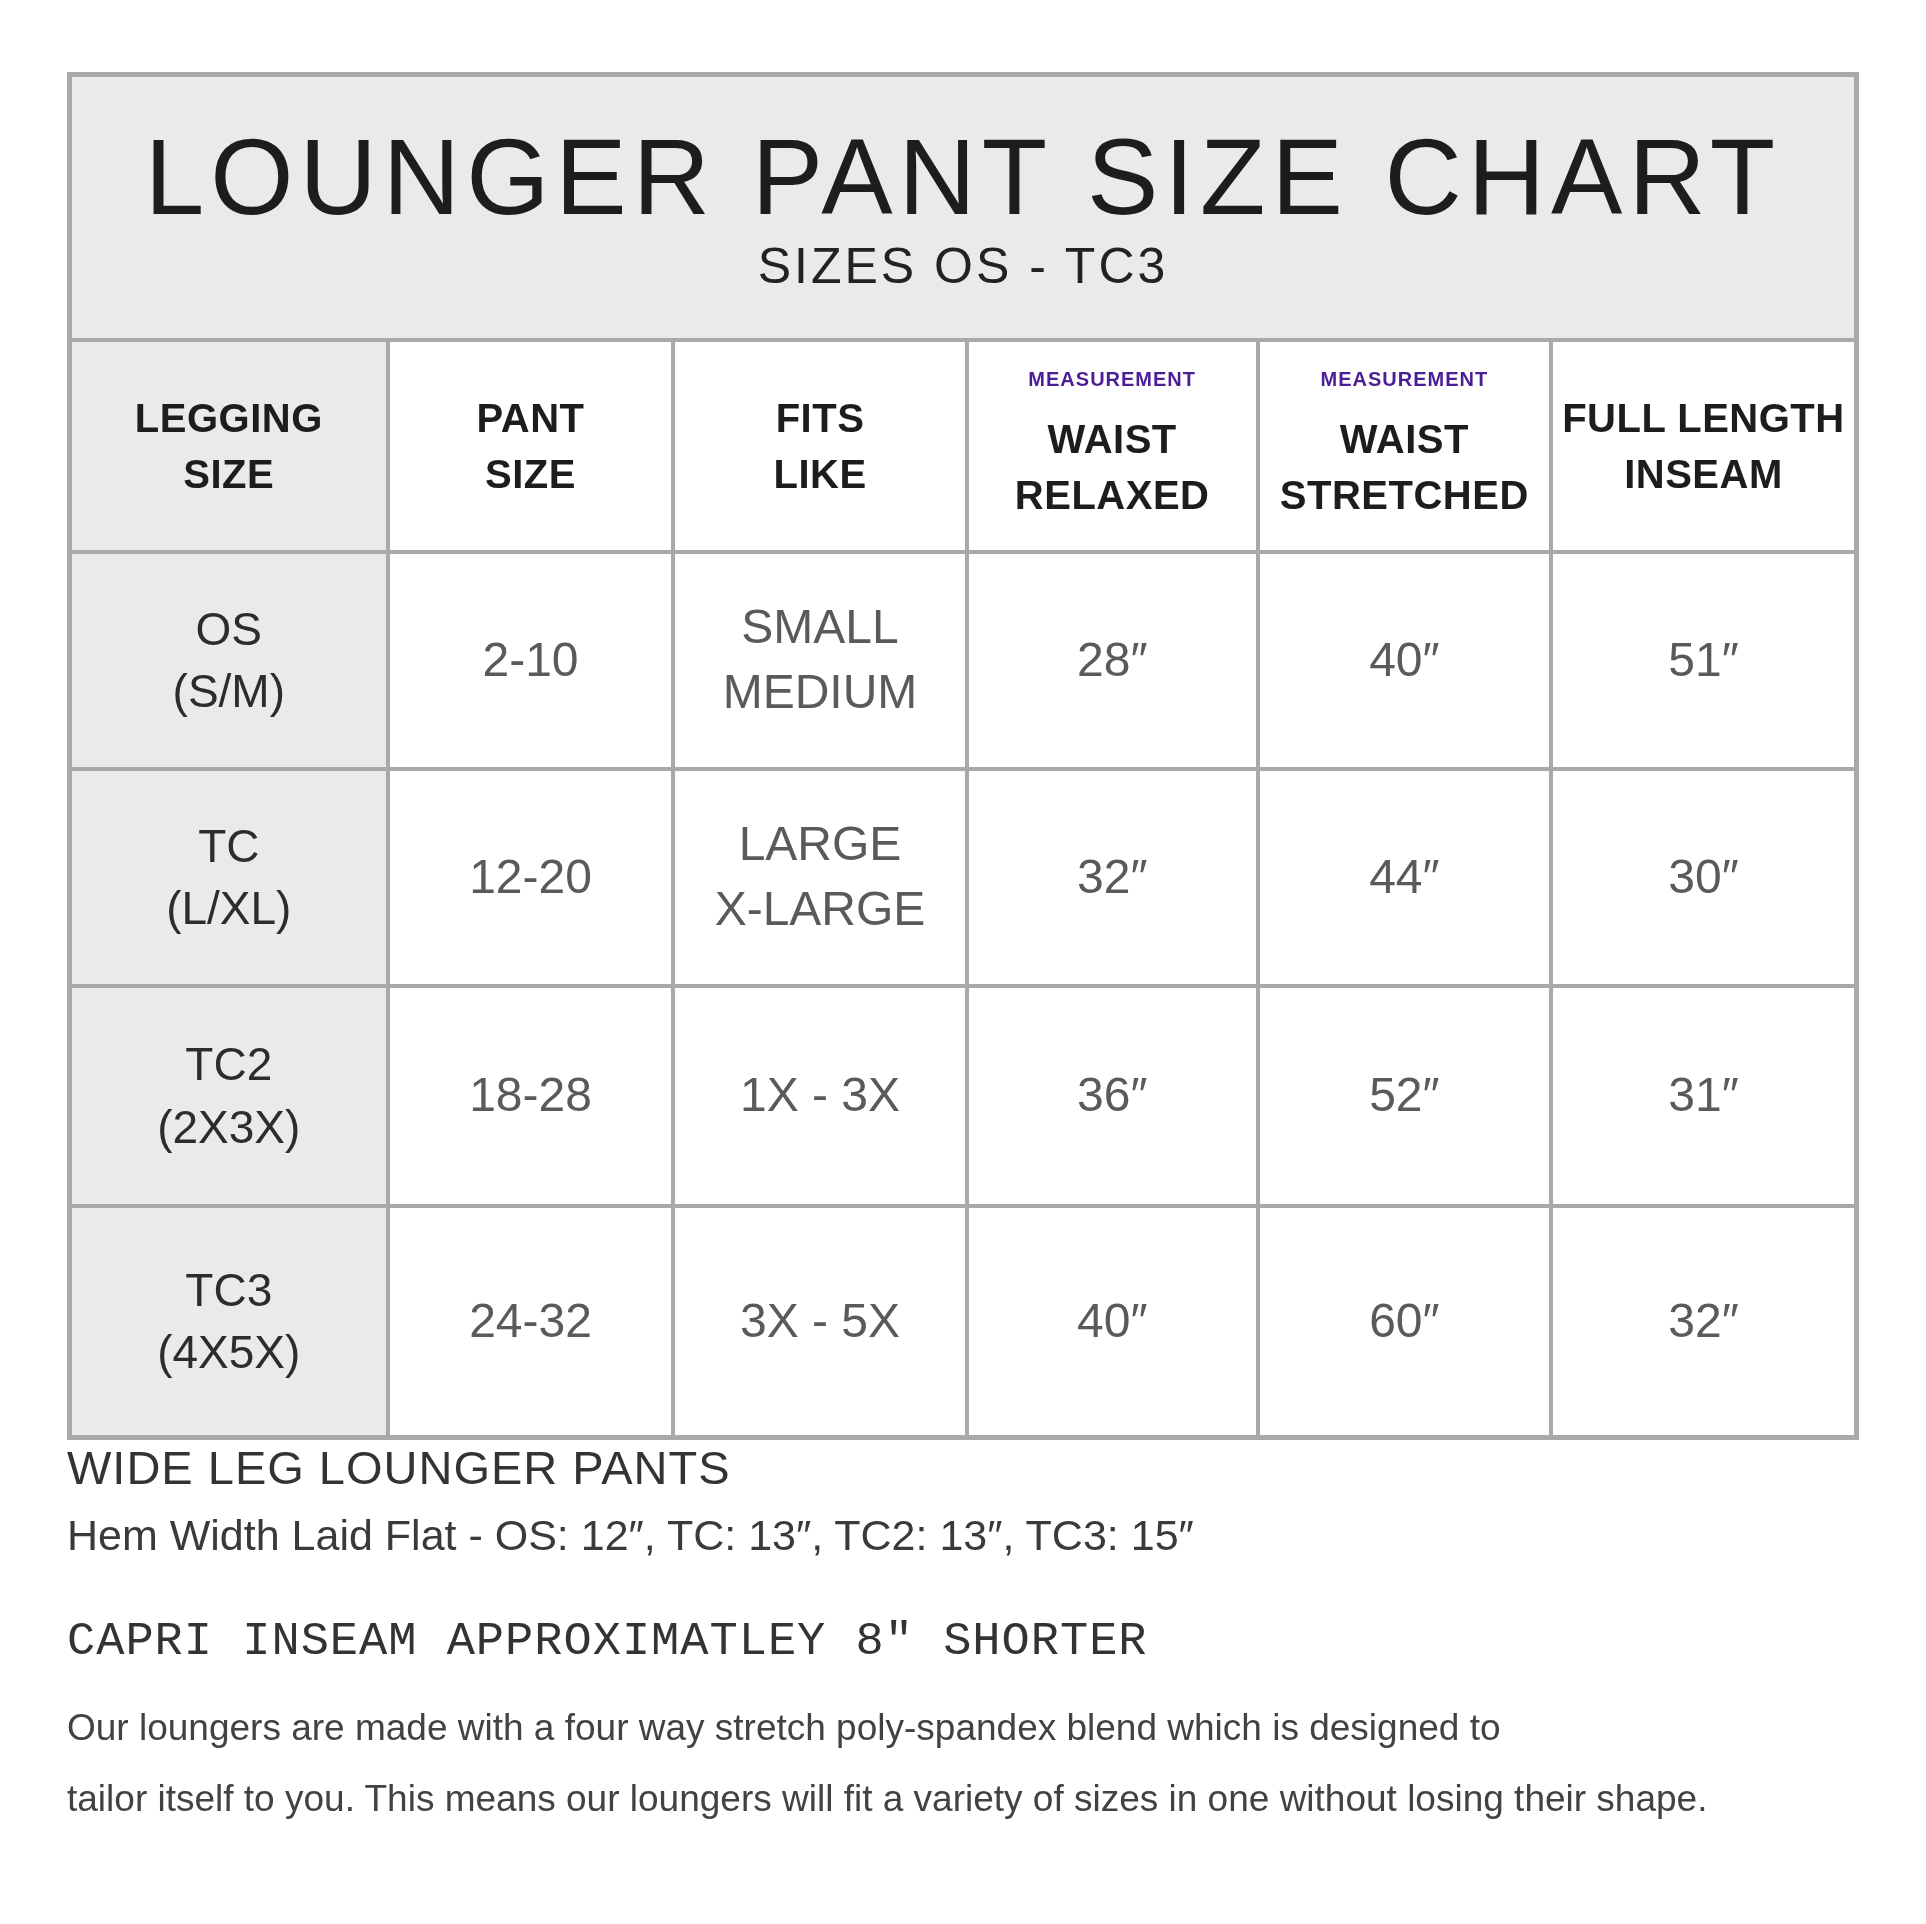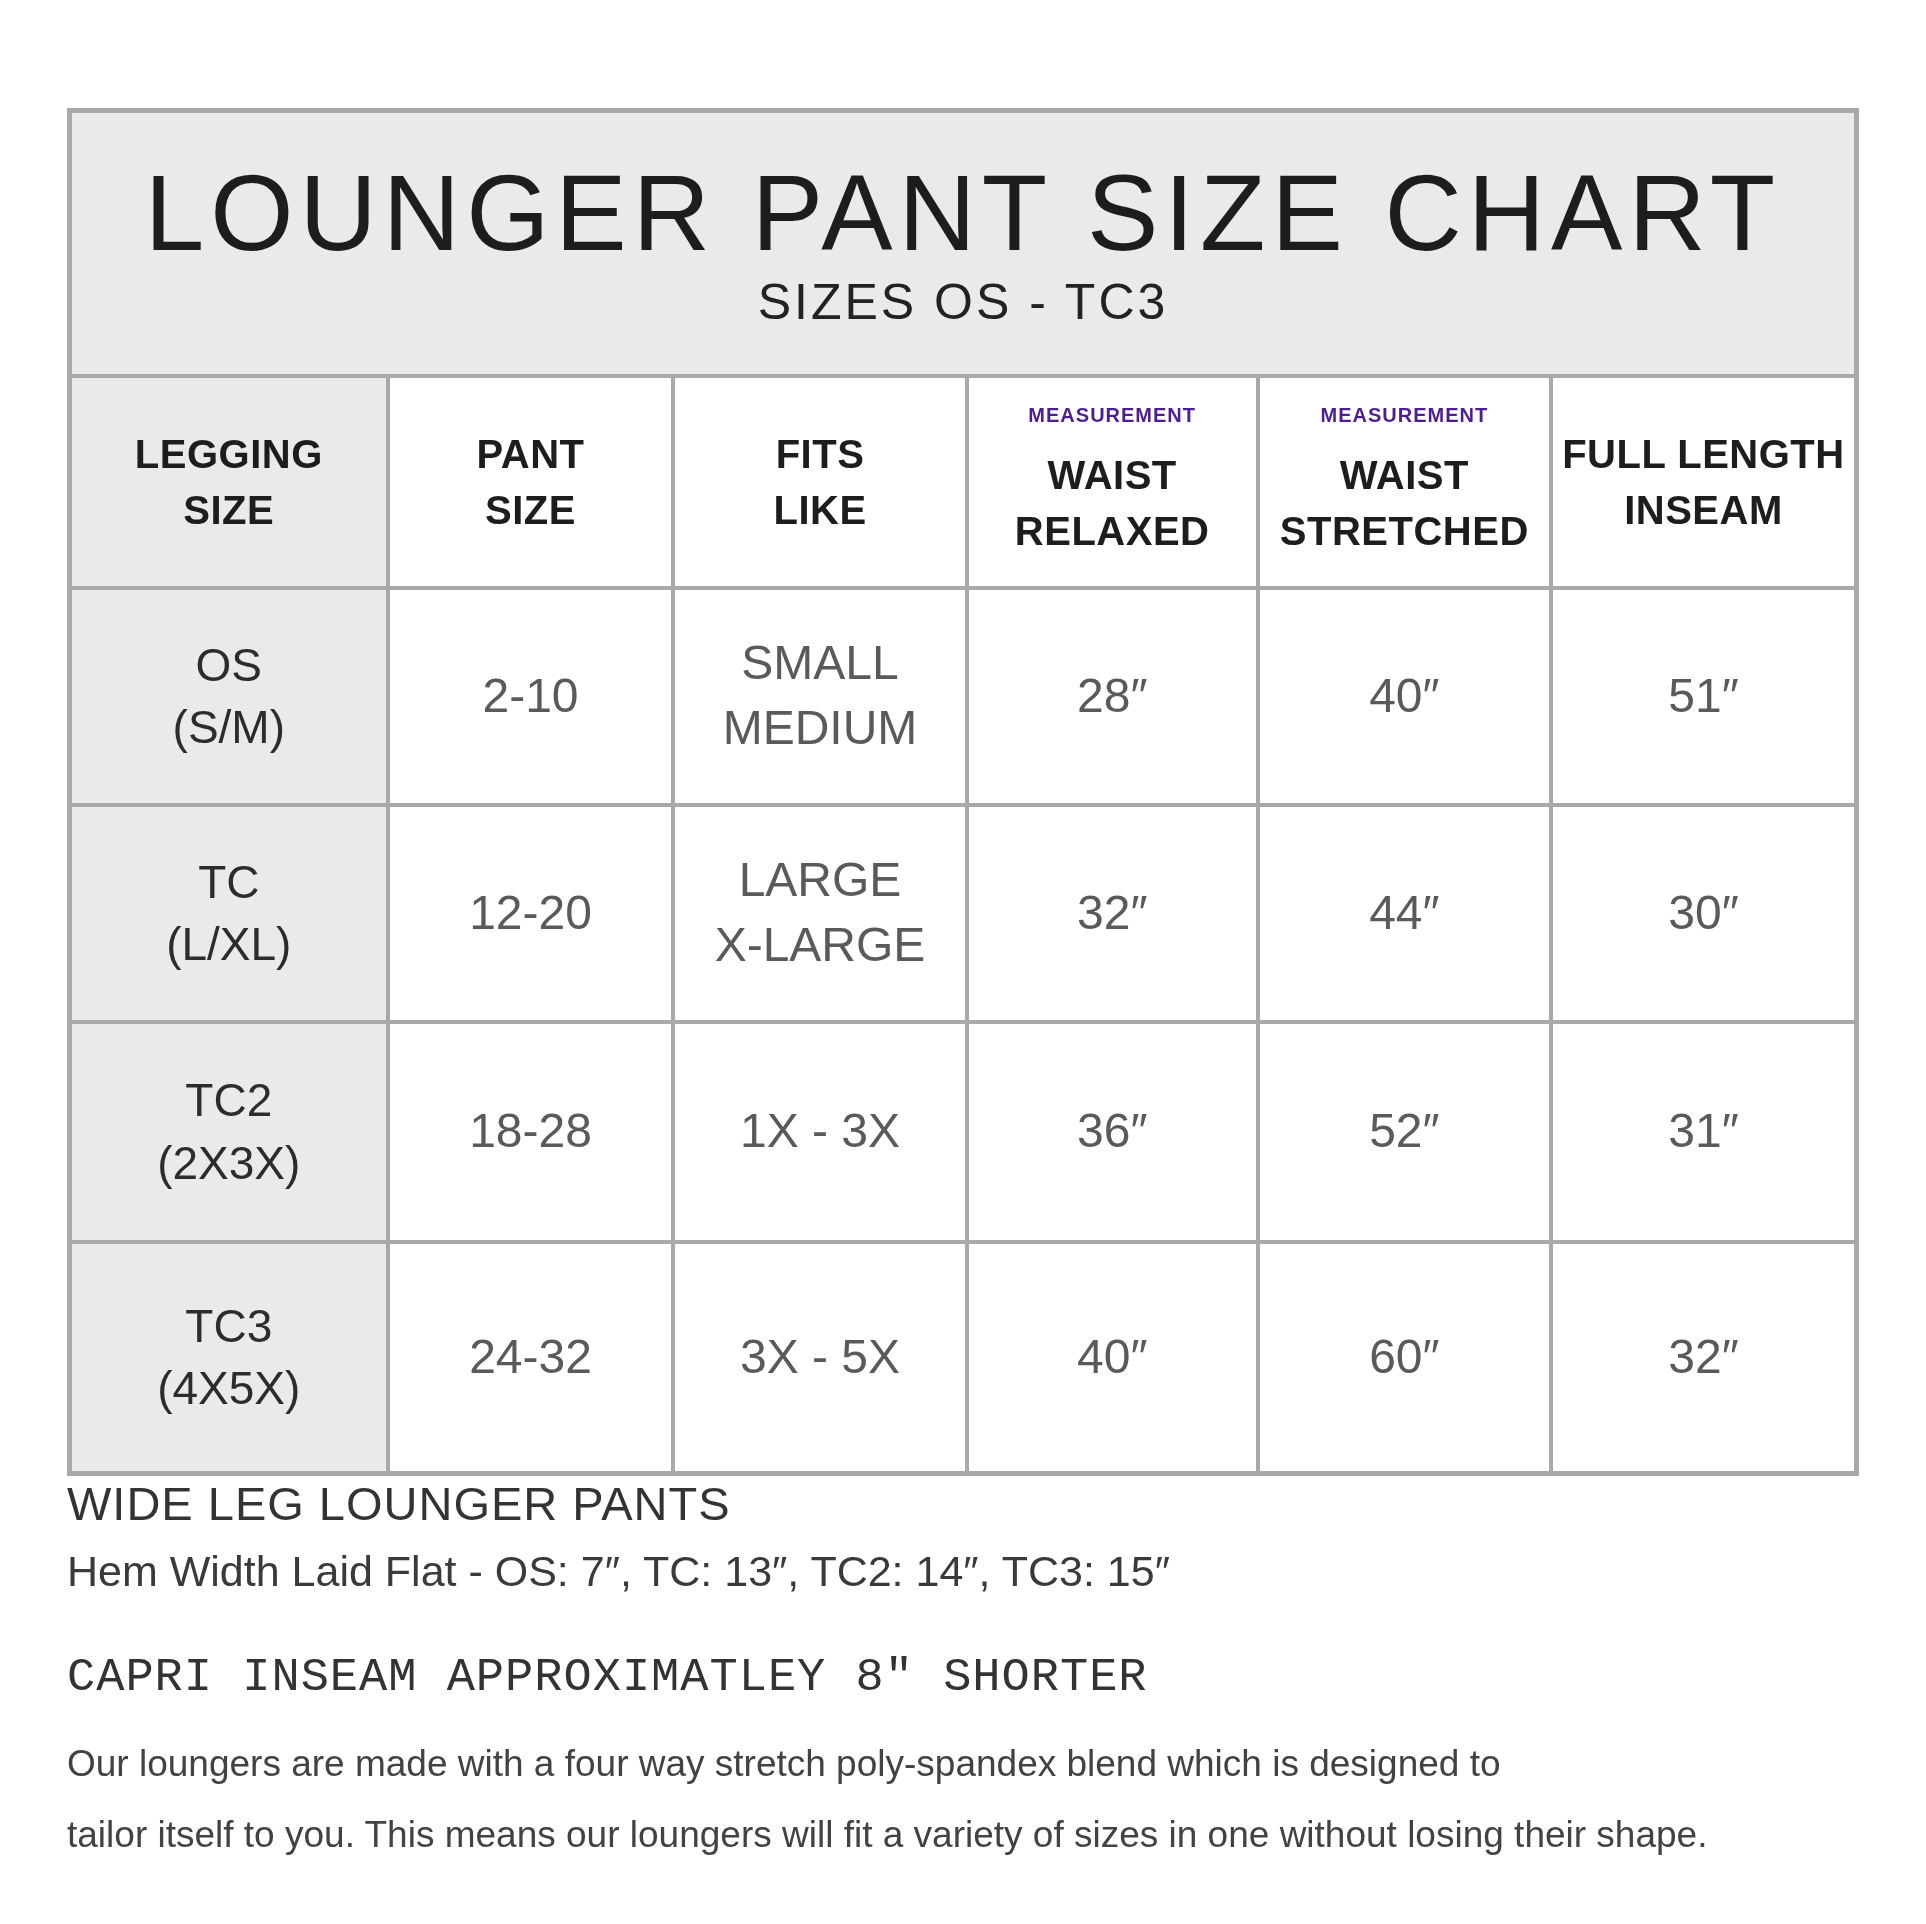--- a/index.html
+++ b/index.html
@@ -5,21 +5,21 @@
   * { margin: 0; padding: 0; box-sizing: border-box; }
   html, body {
     width: 1927px;
     height: 1925px;
     background: #ffffff;
     font-family: "Liberation Sans", "DejaVu Sans", sans-serif;
     overflow: hidden;
   }
   .page {
     width: 1927px;
-    padding: 108px 67px 0 67px;
+    padding: 72px 67px 0 67px;
   }
   table.chart {
     width: 1792px;
     table-layout: fixed;
     border-collapse: collapse;
     border: 5px solid #a7a9ab;
   }
   table.chart td, table.chart th {
     border: 4px solid #a7a9ab;
     text-align: center;
@@ -242,21 +242,21 @@
           </td>
       <td>
             <div class="cell">32″</div>
           </td>
     </tr>
   </tbody>
     </table>
 
   <div class="footer">
     <div class="f-title">WIDE LEG LOUNGER PANTS</div>
-    <div class="f-hem">Hem Width Laid Flat - OS: 7″,  TC: 13″,  TC2: 14″,  TC3: 15″</div>
+    <div class="f-hem">Hem Width Laid Flat - OS: 12″,  TC: 13″,  TC2: 13″,  TC3: 15″</div>
     <div class="f-capri">CAPRI INSEAM APPROXIMATLEY 8″ SHORTER</div>
     <div class="f-desc">
       <div>Our loungers are made with a four way stretch poly-spandex blend which is designed to</div>
       <div>tailor itself to you. This means our loungers will fit a variety of sizes in one without losing their shape.</div>
     </div>
   </div>
 
 </div>
 
 

